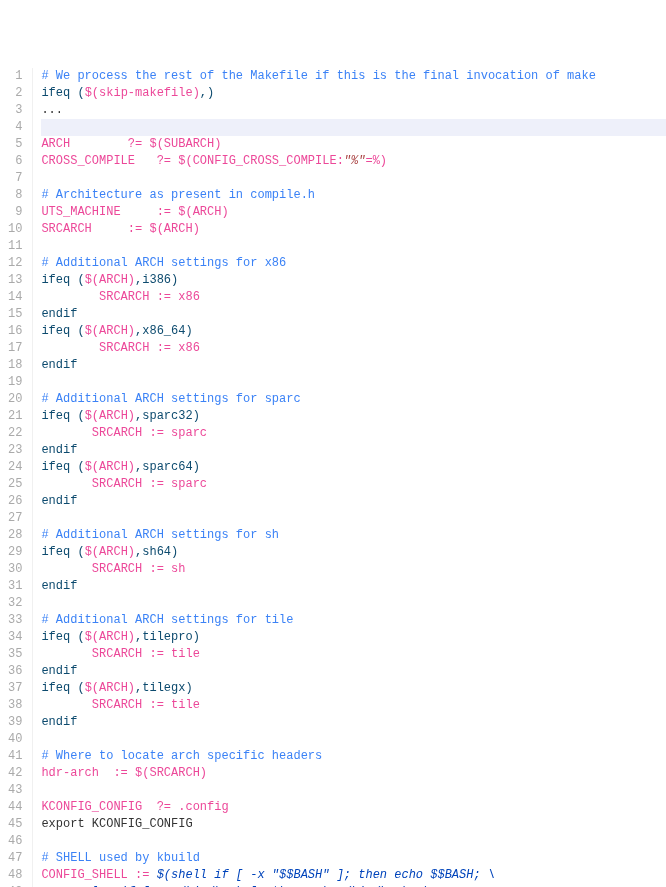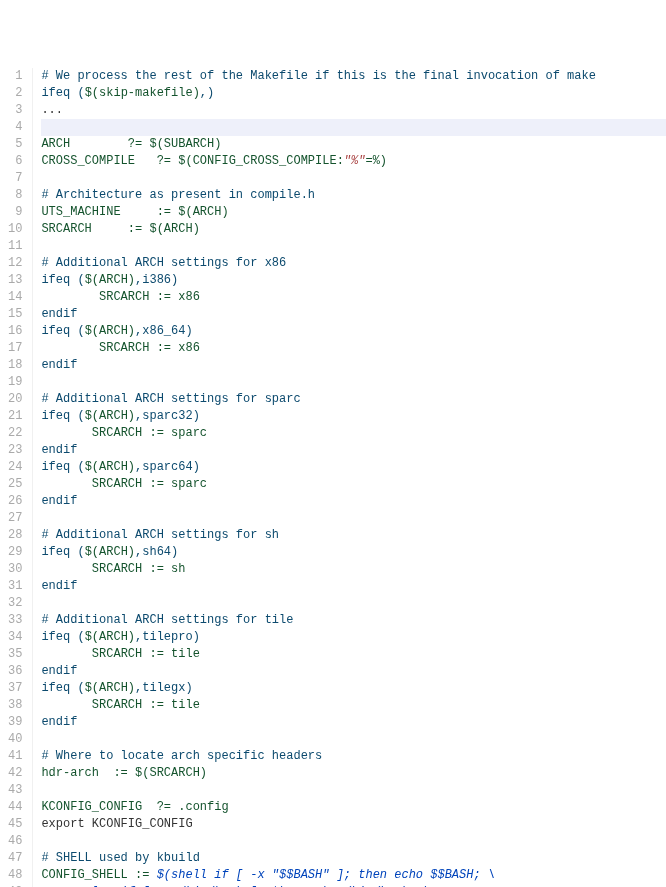--- a/index.html
+++ b/index.html
@@ -30,23 +30,23 @@
 }
 .code {
   padding-left: 8px;
   flex: 1;
 }
 .line {
   display: block;
   height: 17px;
 }
 .hl { background: #eef0fa; display: block; width: 100%; }
-.c { color: #0c4a6e; margin-top: 48px; }
+.c { color: #3b82f6; margin-top: 48px; }
 .k { color: #0c4a6e; }
-.v { color: #14532d; }
+.v { color: #ec4899; }
 .f { color: #0044bb; font-style: italic; }
 .s { color: #aa4444; font-style: italic; }
 .p { color: #333333; }
 </style>
 </head>
 <body>
 
 
 
 <div class="container">

